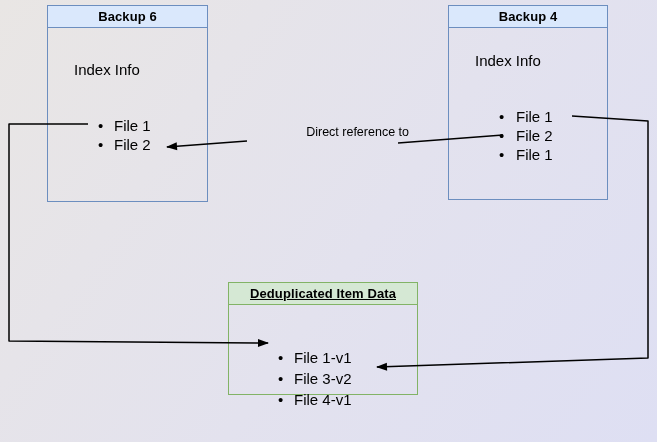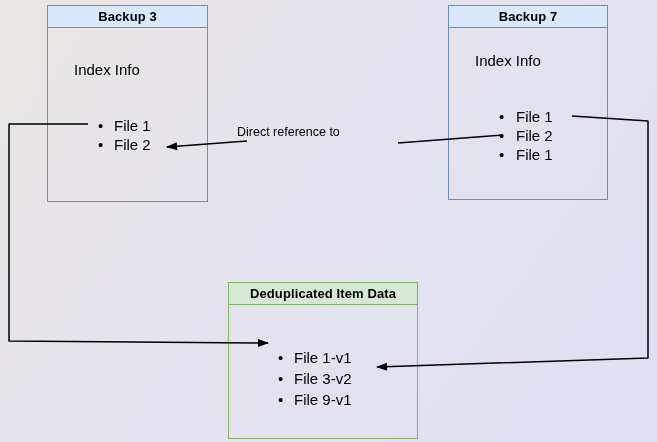--- a/index.html
+++ b/index.html
@@ -76,75 +76,75 @@
   #backup2-box .file-list     { left: 0; top: 101px; }
   #backup2-box .file-list li  { padding-left: 67px; }
   #backup2-box .file-list li::before { left: 50px; }
 
   #dedup-box .file-list       { left: 0; top: 64px; }
   #dedup-box .file-list li    { padding-left: 65px; }
   #dedup-box .file-list li::before { left: 49px; }
 
   #backup1-box { left: 47px;  top: 5px;   width: 161px; height: 197px; }
   #backup2-box { left: 448px; top: 5px;   width: 160px; height: 195px; }
-  #dedup-box   { left: 228px; top: 282px; width: 190px; height: 157px; }
+  #dedup-box   { left: 228px; top: 282px; width: 190px; height: 113px; text-decoration: underline; }
 
   .connector-layer {
     position: absolute;
     left: 0; top: 0;
     width: 657px; height: 442px;
     pointer-events: none;
   }
   .connector-layer path.edge {
     fill: none;
     stroke: var(--line);
     stroke-width: 1.5px;
     stroke-linejoin: round;
   }
   .connector-layer .arrowhead-shape { fill: var(--line); }
   .edge-label {
     position: absolute;
     left: 237px; top: 124px;
     width: 172px;
-    text-align: left;
+    text-align: right;
     font-size: 12.5px;
     line-height: 17px;
     white-space: nowrap;
   }
 </style>
 </head>
 <body>
 
 <div class="canvas">
 
   <div class="box box--blue" id="backup1-box">
-    <div class="box__header">Backup 3</div>
+    <div class="box__header">Backup 6</div>
     <div class="box__subtitle">Index Info</div>
     <ul class="file-list">
       <li>File 1</li>
       <li>File 2</li>
     </ul>
   </div>
 
   <div class="box box--blue" id="backup2-box">
-    <div class="box__header">Backup 7</div>
+    <div class="box__header">Backup 4</div>
     <div class="box__subtitle">Index Info</div>
     <ul class="file-list">
       <li>File 1</li>
       <li>File 2</li>
       <li>File 1</li>
     </ul>
   </div>
 
   <div class="box box--green" id="dedup-box">
     <div class="box__header">Deduplicated Item Data</div>
     <ul class="file-list file-list--wide">
       <li>File 1-v1</li>
       <li>File 3-v2</li>
-      <li>File 9-v1</li>
+      <li>File 4-v1</li>
     </ul>
   </div>
 
   <svg class="connector-layer" viewBox="0 0 657 442" xmlns="http://www.w3.org/2000/svg" aria-hidden="true">
     <defs>
       <marker id="arrowhead" markerWidth="13" markerHeight="10" refX="11" refY="5" orient="auto" markerUnits="userSpaceOnUse">
         <path class="arrowhead-shape" d="M1,1 L12,5 L1,9 Z"></path>
       </marker>
     </defs>
     <path class="edge" d="M 88 124 L 9 124 L 9 341 L 268 343" marker-end="url(#arrowhead)"></path>

